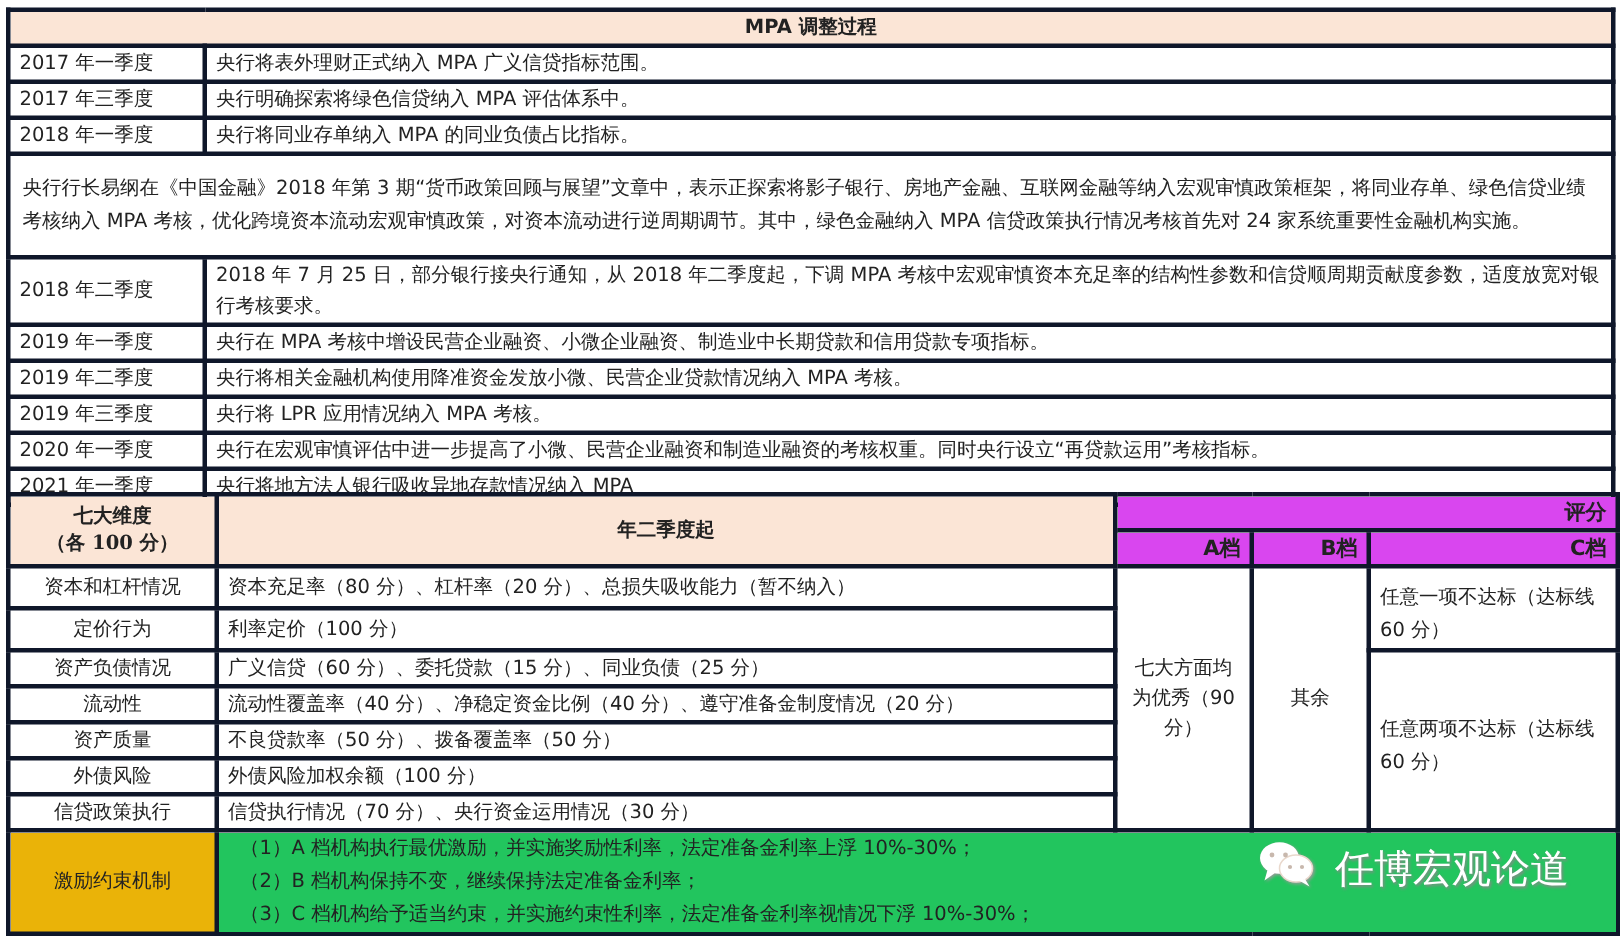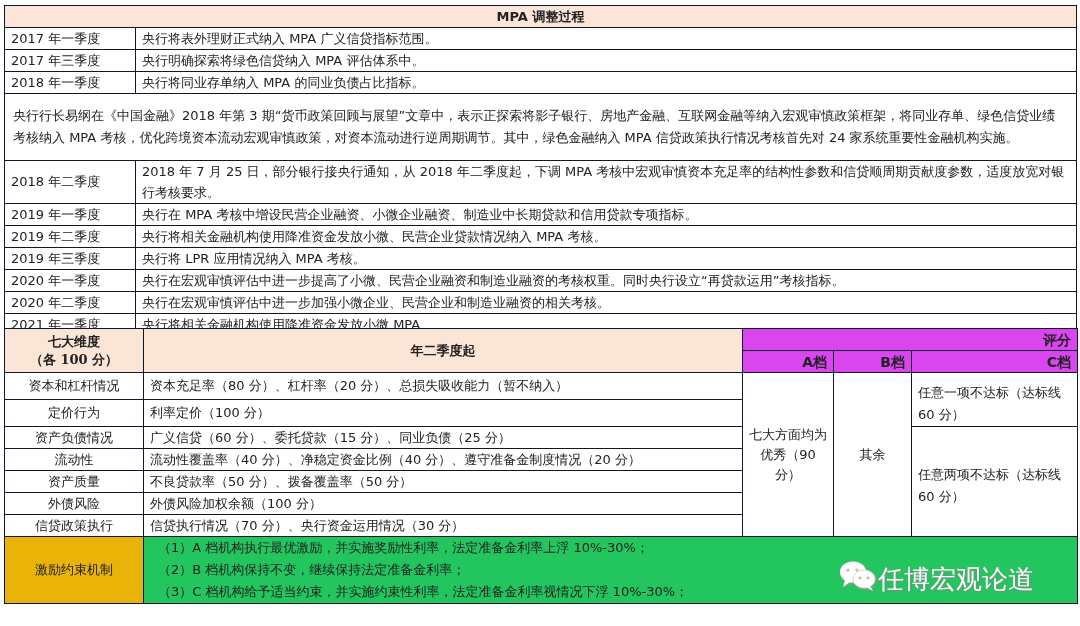--- a/index.html
+++ b/index.html
@@ -1,36 +1,36 @@
 <!DOCTYPE html>
 <html><head>
 <meta charset="utf-8">
 <style>
   html, body { margin: 0; padding: 0; background: #ffffff; }
   body { width: 1080px; height: 626px; position: relative; overflow: hidden;
          font-family: "DejaVu Sans", "Liberation Sans", sans-serif; color: #222; }
   table { border-collapse: collapse; position: absolute; left: 4px; table-layout: fixed; }
-  td { border: 1px solid #0f172a; padding: 0 6px; font-size: 13px; line-height: 20px;
+  td { border: 3px solid #0f172a; padding: 0 6px; font-size: 13px; line-height: 20px;
        white-space: nowrap; overflow: hidden; vertical-align: middle; }
   #t1 { top: 5px; width: 1073px; }
   #t1 .title { background: #fbe5d6; text-align: center; font-weight: bold; height: 21px; font-size: 13px; }
   #t1 .q { width: 118px; height: 21px; }
   #t1 .txt { height: 21px; }
   #t1 .para { white-space: normal; height: 66px; line-height: 22px; padding: 0 8px; }
   #t1 .two { white-space: normal; height: 42px; line-height: 21px; }
   #t2 { top: 328px; width: 1073px; }
   #t2 .hd { background: #fbe5d6; font-weight: bold; text-align: center; font-size: 13px; line-height: 18px; font-family: "DejaVu Serif", serif; }
   #t2 .hds { background: #d946ef; font-weight: bold; text-align: right; font-size: 14px; height: 21px; }
   #t2 .dim { text-align: center; height: 21px; }
   #t2 .ind { height: 21px; }
   #t2 .mid { text-align: center; white-space: normal; line-height: 20px; vertical-align: middle; }
   #t2 .c { white-space: normal; line-height: 22px; vertical-align: top; padding-top: 9px; }
   #t2 .inc { background: #eab308; text-align: center; height: 66px; }
   #t2 .inctxt { background: #22c55e; white-space: normal; line-height: 22px; padding-left: 14px; position: relative; }
-  .watermark { position: absolute; left: 838px; top: 560px; display: flex; align-items: center; gap: 0;
+  .watermark { position: absolute; left: 838px; top: 560px; display: flex; align-items: center; gap: 12px;
                color: #ffffff; font-size: 26px; text-shadow: 1px 1px 2px #888; }
   .watermark svg { filter: drop-shadow(1px 1px 1px #999); }
 </style>
 </head>
 <body>
 
 <table id="t1">
   <colgroup>
       <col style="width:131px">
       <col>
@@ -68,26 +68,22 @@
   </tr>
   <tr>
     <td class="q">2019 年三季度</td>
     <td class="txt">央行将 LPR 应用情况纳入 MPA 考核。</td>
   </tr>
   <tr>
     <td class="q">2020 年一季度</td>
     <td class="txt">央行在宏观审慎评估中进一步提高了小微、民营企业融资和制造业融资的考核权重。同时央行设立“再贷款运用”考核指标。</td>
   </tr>
   <tr>
-    <td class="q">2020 年二季度</td>
-    <td class="txt">央行在宏观审慎评估中进一步加强小微企业、民营企业和制造业融资的相关考核。</td>
-  </tr>
-  <tr>
     <td class="q">2021 年一季度</td>
-    <td class="txt">央行将相关金融机构使用降准资金发放小微 MPA</td>
+    <td class="txt">央行将地方法人银行吸收异地存款情况纳入 MPA</td>
   </tr>
 </tbody>
   </table>
 
 <table id="t2">
   <colgroup>
     <col style="width:139px">
       <col style="width:599px">
       <col style="width:91px">
       <col style="width:78px">

